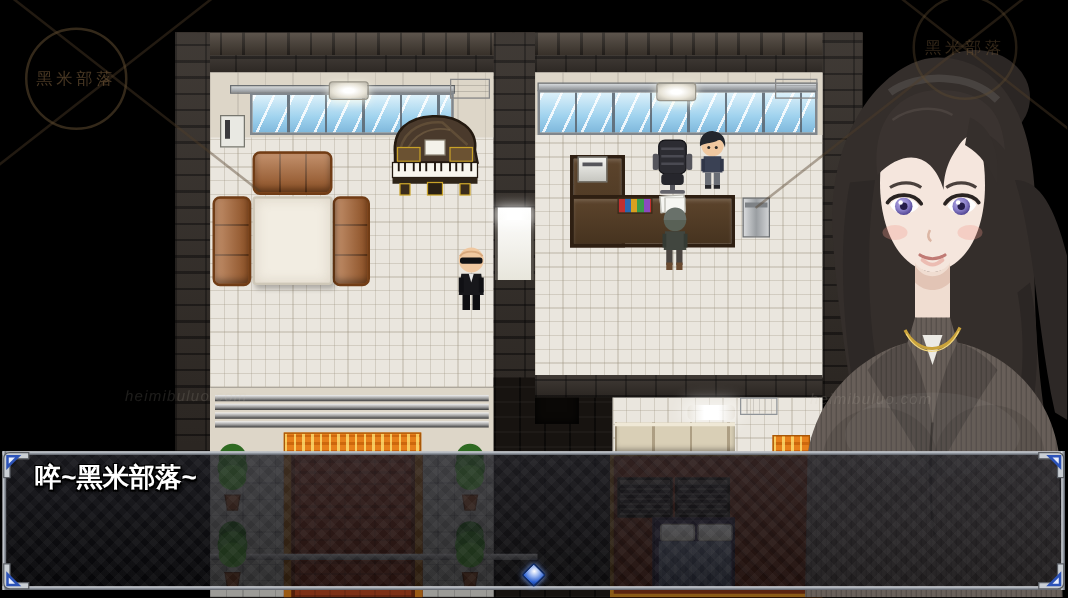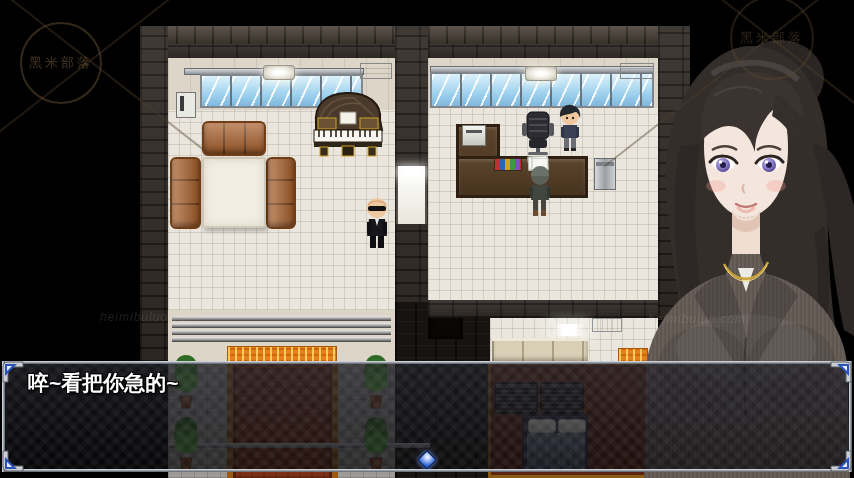--- a/index.html
+++ b/index.html
@@ -387,19 +387,19 @@
         <path d="M3,3 L15,3 L3,15 Z" fill="#2c53b8"></path>
         <path d="M5,5 L10,5 L5,10 Z" fill="#e8eefc"></path>
       </svg>
     <svg class="dlg-corner" style="right:0;bottom:0;transform:scale(-1,-1);" viewBox="0 0 22 22">
         <path d="M1,21 L1,6 Q1,1 6,1 L21,1 L21,6 L9,6 Q6,6 6,9 L6,21 Z" fill="#c9ced4" stroke="#5a5e64"></path>
         <path d="M3,3 L15,3 L3,15 Z" fill="#2c53b8"></path>
         <path d="M5,5 L10,5 L5,10 Z" fill="#e8eefc"></path>
       </svg>
 
     <div class="dlg-text">
-      <div class="dlg-line">啐~看把你急的~</div>
+      <div class="dlg-line">啐~黑米部落~</div>
     </div>
 
     <div class="continue-ind" style="left:418px;top:92px;"></div>
   </div>
 
 </div>
 
 </body></html>

